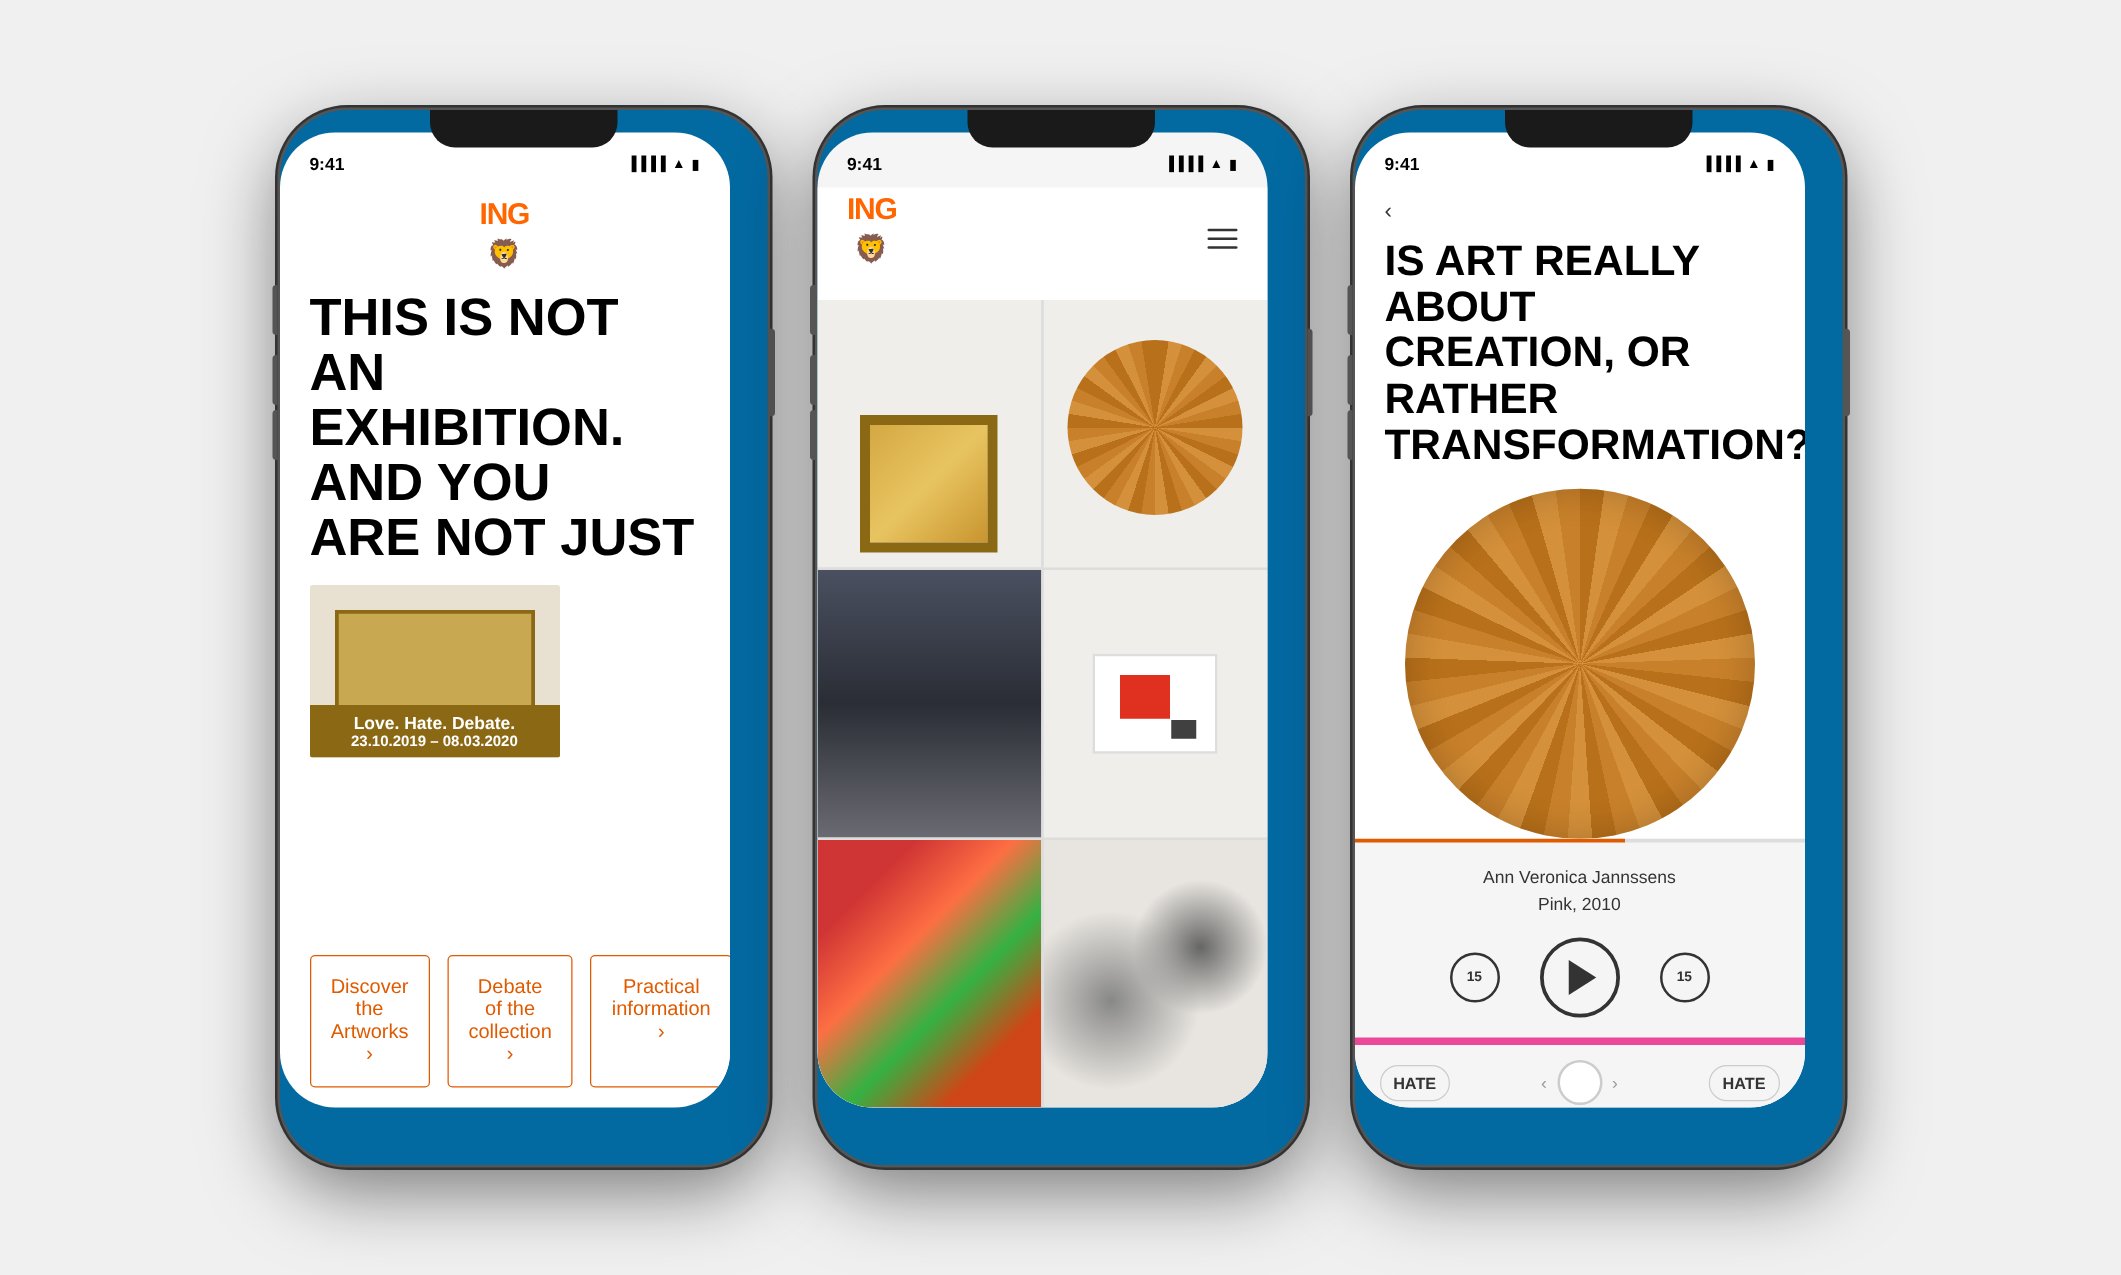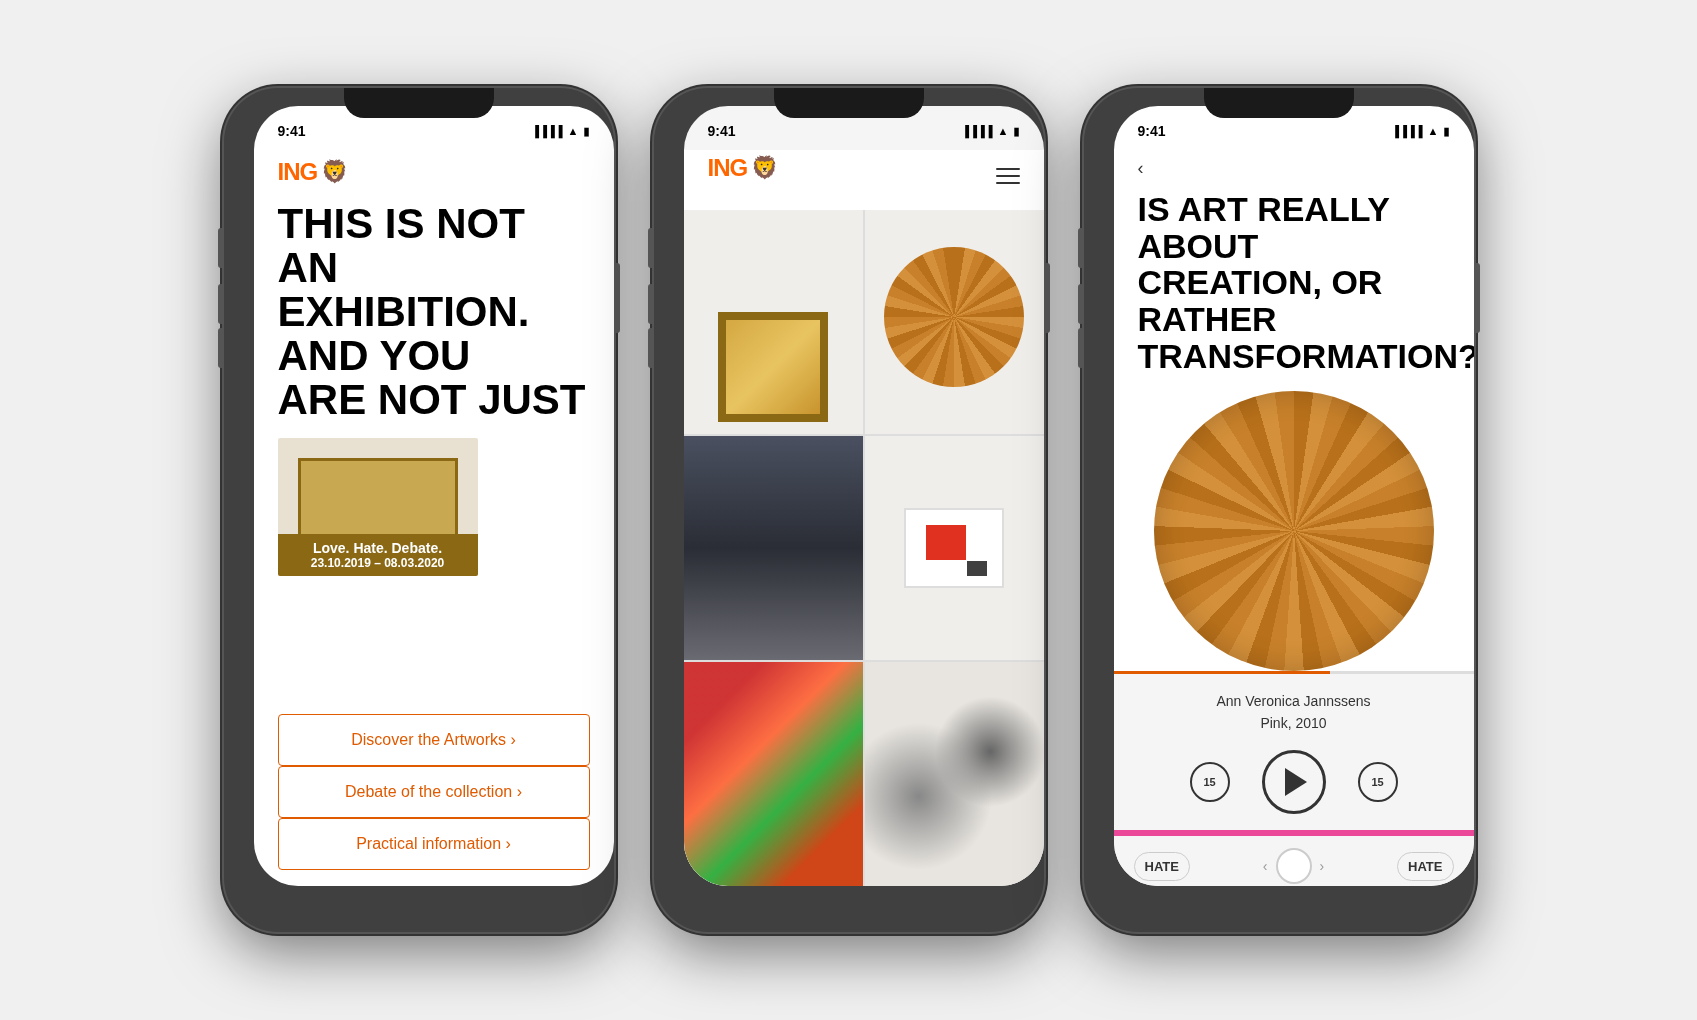--- a/index.html
+++ b/index.html
@@ -19,30 +19,30 @@
       gap: 40px;
       align-items: center;
       justify-content: center;
       padding: 20px;
     }
 
     
     .phone {
       width: 390px;
       height: 844px;
-      background: #404040;
+      background: #0369a1;
       border-radius: 54px;
       position: relative;
       box-shadow:
         0 0 0 2px #555,
         0 0 0 4px #333,
         0 20px 60px rgba(0,0,0,0.5);
       display: flex;
       flex-direction: column;
-      align-items: flex-end;
+      align-items: flex-start;
     }
 
     
     .phone::before {
       content: '';
       position: absolute;
       left: -6px;
       top: 140px;
       width: 4px;
       height: 40px;
@@ -121,20 +121,21 @@
       flex: 1;
       display: flex;
       flex-direction: column;
     }
 
     .ing-logo {
       display: flex;
       align-items: center;
       gap: 4px;
       margin-bottom: 16px;
+      flex-direction: column;
     }
 
     .ing-text {
       font-size: 24px;
       font-weight: 900;
       color: #f60;
       letter-spacing: -1px;
     }
 
     .ing-lion {
@@ -193,21 +194,22 @@
 
     .subtitle-date {
       font-size: 12px;
       font-weight: 700;
       color: #fff;
       display: block;
     }
 
     .nav-buttons {
       display: flex;
-      flex-direction: column;
+      flex-direction: row;
+      gap: 14px;
       margin-top: auto;
     }
 
     .nav-btn {
       border: 1.5px solid #e05a00;
       border-radius: 4px;
       padding: 16px;
       text-align: center;
       color: #e05a00;
       font-size: 16px;

